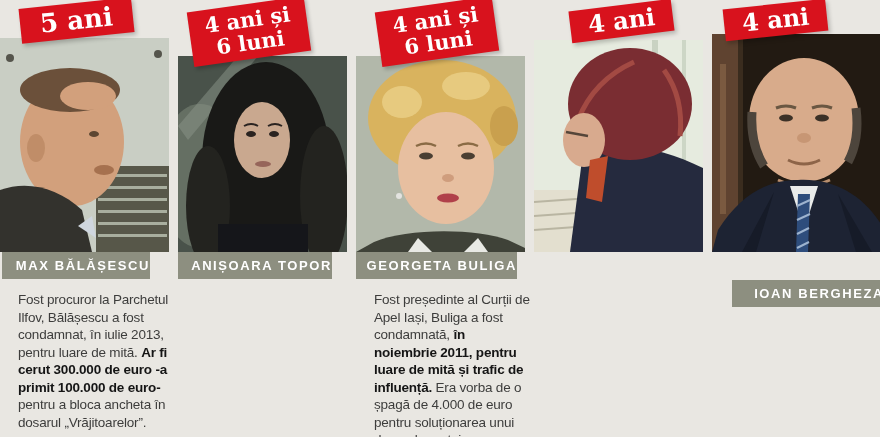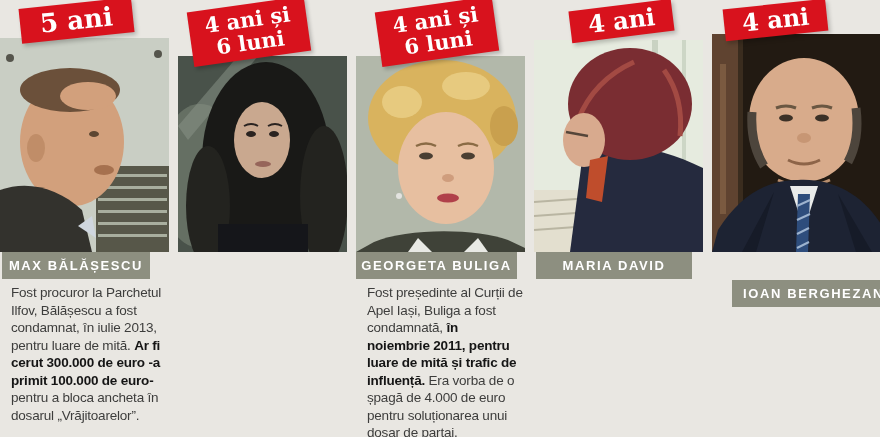--- a/index.html
+++ b/index.html
@@ -21,25 +21,25 @@
          box-shadow:2px 3px 4px rgba(0,0,0,.22);}
   .badge .bl{display:block;}
   .b0{left:20px;top:3px;transform:rotate(-6deg);font-size:26px;line-height:1.1;padding:3px 20px;}
   .b1{left:12px;top:4px;transform:rotate(-8deg);font-size:21px;line-height:1.08;padding:5px 16px;}
   .b2{left:22px;top:4px;transform:rotate(-8deg);font-size:21px;line-height:1.08;padding:5px 16px;}
   .b3{left:36px;top:5px;transform:rotate(-7deg);font-size:24px;line-height:1.1;padding:3px 18px;}
   .b4{left:12px;top:4px;transform:rotate(-6deg);font-size:24px;line-height:1.1;padding:3px 18px;}
 
   .namebar{position:absolute;top:252px;height:27px;z-index:2;background:#8d8f80;
            color:#ffffff;font-weight:bold;font-size:13px;letter-spacing:1.6px;
-           display:flex;align-items:center;justify-content:center;white-space:nowrap;}
+           display:flex;align-items:center;justify-content:flex-end;white-space:nowrap;}
   .n0{left:2px;width:148px;} .n1{left:0;width:154px;} .n2{left:0;width:161px;}
   .n3{left:2px;width:156px;} .n4{left:20px;width:163px;margin-top:28px;}
 
-  .desc{position:absolute;top:281px;left:8px;width:157px;margin:3px;
+  .desc{position:absolute;top:281px;left:8px;width:157px;margin:10px;
         font-size:13.5px;line-height:17.5px;color:#3d3d3c;letter-spacing:-0.2px;}
   .desc b{color:#151515;}
 </style>
 </head>
 <body>
 
 <div class="board">
 
   <div class="col c0">
     <div class="photo ph0">
@@ -91,20 +91,23 @@
         <path d="M66,70 Q73,66 80,70" stroke="#2a2320" stroke-width="2" fill="none"></path>
         <path d="M90,70 Q97,66 104,70" stroke="#2a2320" stroke-width="2" fill="none"></path>
         <ellipse cx="85" cy="108" rx="8" ry="3" fill="#96655a"></ellipse>
         <rect x="40" y="168" width="90" height="28" fill="#15161a"></rect>
       </svg>
     </div>
     <div class="badge b1">
       <span class="bl">4 ani și</span>
       <span class="bl">6 luni</span>
     </div>
+    <div class="namebar n1">
+      <span>ANIȘOARA TOPOR</span>
+    </div>
   </div>
 
   <div class="col c2">
     <div class="photo ph2">
       <svg viewBox="0 0 169 196" preserveAspectRatio="none">
         <rect x="0" y="0" width="169" height="196" fill="#b2b8aa"></rect>
         <ellipse cx="86" cy="62" rx="74" ry="58" fill="#d9b35e"></ellipse>
         <ellipse cx="46" cy="46" rx="20" ry="16" fill="#e7ca7f"></ellipse>
         <ellipse cx="110" cy="30" rx="24" ry="14" fill="#e7ca7f"></ellipse>
         <ellipse cx="148" cy="70" rx="14" ry="20" fill="#c9a04e"></ellipse>
@@ -148,23 +151,20 @@
         <path d="M44,80 Q60,40 100,22" stroke="#a34a43" stroke-width="5" fill="none"></path>
         <path d="M130,30 Q150,58 146,96" stroke="#a34a43" stroke-width="5" fill="none"></path>
         <ellipse cx="50" cy="100" rx="21" ry="27" fill="#d8aa8e"></ellipse>
         <line x1="32" y1="92" x2="54" y2="96" stroke="#55463a" stroke-width="2.5"></line>
         <path d="M56,120 L74,116 L68,162 L52,158 Z" fill="#bf4d2c"></path>
       </svg>
     </div>
     <div class="badge b3">
       <span class="bl">4 ani</span>
       <span class="bl"></span>
-    </div>
-    <div class="namebar n3">
-      <span>MARIA DAVID</span>
     </div>
   </div>
 
   <div class="col c4">
     <div class="photo ph4">
       <svg viewBox="0 0 169 218" preserveAspectRatio="none">
         <rect x="0" y="0" width="169" height="218" fill="#221a12"></rect>
         <rect x="0" y="0" width="28" height="218" fill="#5f4330"></rect>
         <rect x="26" y="0" width="5" height="218" fill="#3a2c1e"></rect>
         <rect x="8" y="30" width="6" height="150" fill="#7a5a40"></rect>

